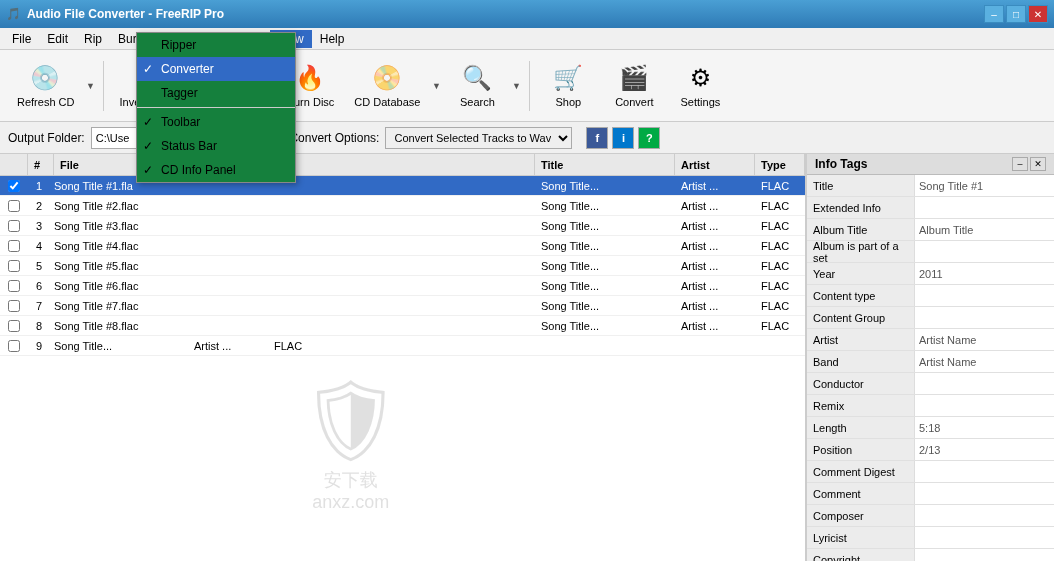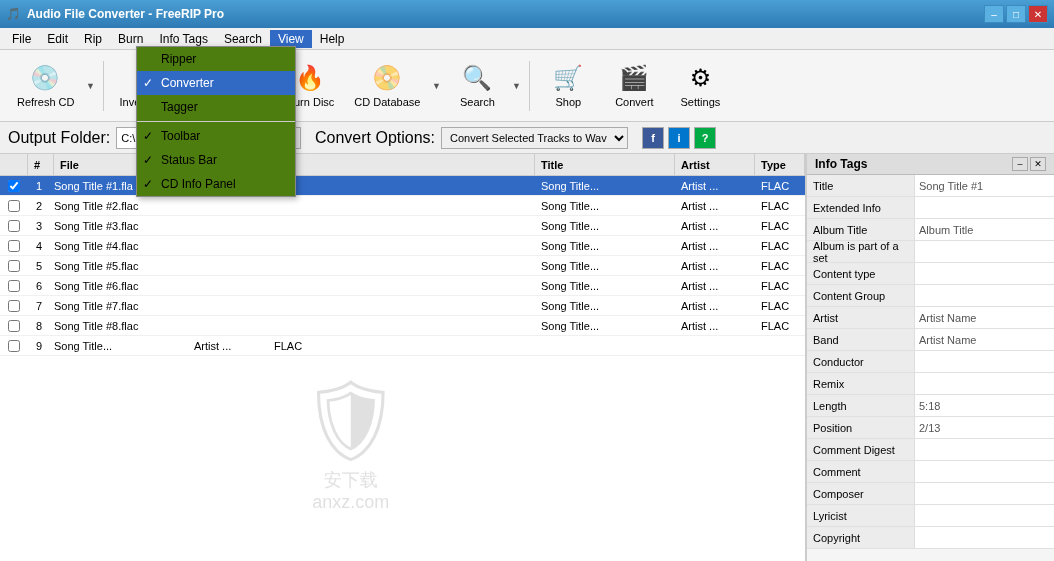--- a/index.html
+++ b/index.html
@@ -62,21 +62,21 @@
     .toolbar-btn-arrow {
       display: flex; align-items: center; justify-content: center;
       width: 14px; height: 60px; cursor: pointer; font-size: 9px; color: #555;
     }
 
     
     #path-bar {
       height: 32px; background: #f0f0f0; display: flex; align-items: center;
       padding: 0 8px; border-bottom: 1px solid #ccc; gap: 6px;
     }
-    #path-bar label { font-size: 16px; }
+    #path-bar label { font-size: 12px; }
     #path-input {
       width: 120px; height: 22px; border: 1px solid #aaa; padding: 0 4px; font-size: 11px;
     }
     #browse-btn {
       height: 22px; padding: 0 10px; background: #e8e8e8; border: 1px solid #aaa;
       cursor: pointer; font-size: 11px;
     }
     #convert-options-label { font-size: 12px; margin-left: 8px; }
     #convert-select {
       height: 22px; border: 1px solid #aaa; font-size: 11px; padding: 0 4px;
@@ -149,22 +149,22 @@
     .info-value {
       flex: 1; padding: 0 4px; font-size: 11px; color: #555; overflow: hidden;
       text-overflow: ellipsis; white-space: nowrap;
     }
     .info-value.editable {
       background: white; border: none; height: 100%; outline: none;
     }
 
     
     #dropdown-menu {
-      position: absolute; left: 136px; top: 46px;
-      background: #4d7c0f; border: 1px solid #888; box-shadow: 2px 2px 6px rgba(0,0,0,0.3);
+      position: absolute; left: 136px; top: 32px;
+      background: #15803d; border: 1px solid #888; box-shadow: 2px 2px 6px rgba(0,0,0,0.3);
       min-width: 160px; z-index: 100;
     }
     .dropdown-item {
       padding: 5px 24px 5px 24px; font-size: 12px; cursor: pointer;
       display: flex; align-items: center; position: relative;
     }
     .dropdown-item.checked::before {
       content: '✓'; position: absolute; left: 6px; font-size: 12px;
     }
     .dropdown-item.highlighted { background: #316ac5; color: white; }
@@ -415,20 +415,24 @@
   </div>
         <div class="info-row">
     <div class="info-label">Album Title</div>
     <input class="info-value editable" value="Album Title" style="">
   </div>
         <div class="info-row">
     <div class="info-label">Album is part of a set</div>
     <input class="info-value editable" value="" style="">
   </div>
         <div class="info-row">
+    <div class="info-label">Year</div>
+    <input class="info-value editable" value="2011" style="">
+  </div>
+        <div class="info-row">
     <div class="info-label">Content type</div>
     <input class="info-value editable" value="" style="">
   </div>
         <div class="info-row">
     <div class="info-label">Content Group</div>
     <input class="info-value editable" value="" style="">
   </div>
         <div class="info-row">
     <div class="info-label">Artist</div>
     <input class="info-value editable" value="Artist Name" style="">

